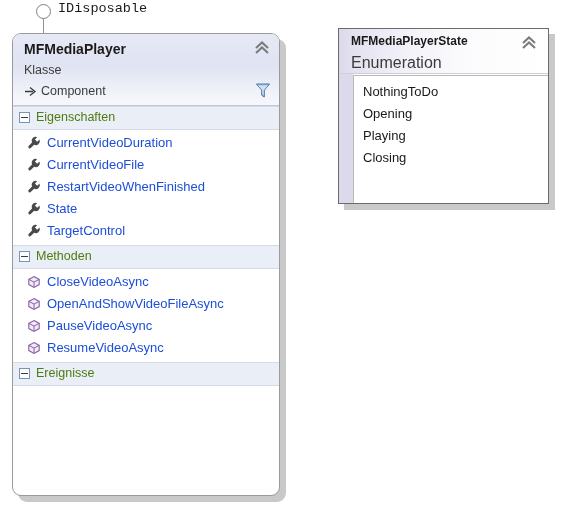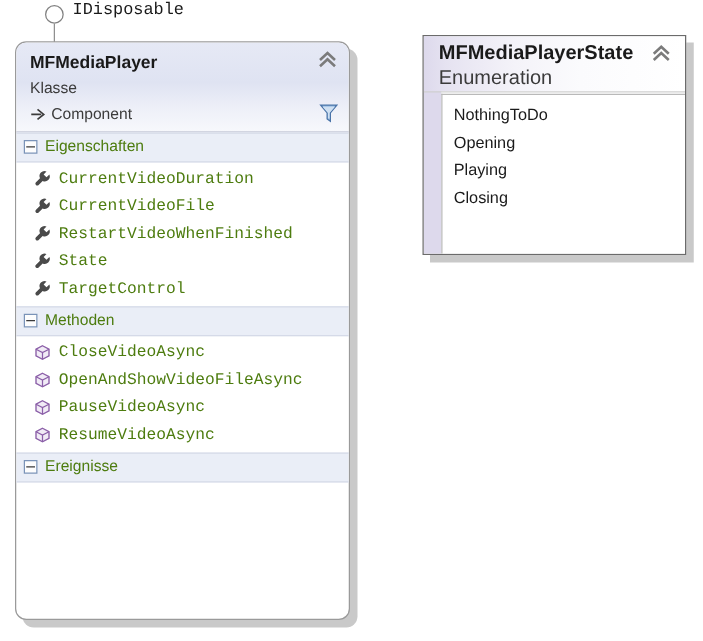--- a/index.html
+++ b/index.html
@@ -177,23 +177,22 @@
   .member-list {
     background: #ffffff;
     padding: 2px 0 3px 0;
   }
   .member-row {
     position: relative;
     height: 22px;
     line-height: 22px;
     padding-left: 34px;
     font-size: 13px;
-    color: #4d7c0f;
-    white-space: nowrap;
-    font-family: Liberation Mono, monospace;
+    color: #1d4ed8;
+    white-space: nowrap;
   }
   .member-row .m-icon {
     position: absolute;
     left: 14px;
     top: 4px;
     width: 14px;
     height: 14px;
   }
 
   
@@ -225,21 +224,21 @@
     position: relative;
     height: 45px;
     background: linear-gradient(to right, #ddd9ec 0%, #e6e3f1 9%, #f4f3f9 35%, #fbfbfd 60%, #ffffff 100%);
     border-bottom: 1px solid #cfcfcf;
     box-sizing: border-box;
   }
   .enum-title {
     position: absolute;
     left: 12px;
     top: 5px;
-    font-size: 16px;
+    font-size: 12px;
     font-weight: bold;
     color: #1a1a1a;
     white-space: nowrap;
   }
   .enum-stereotype {
     position: absolute;
     left: 12px;
     top: 25px;
     font-size: 16px;
     color: #3b3b3b;

